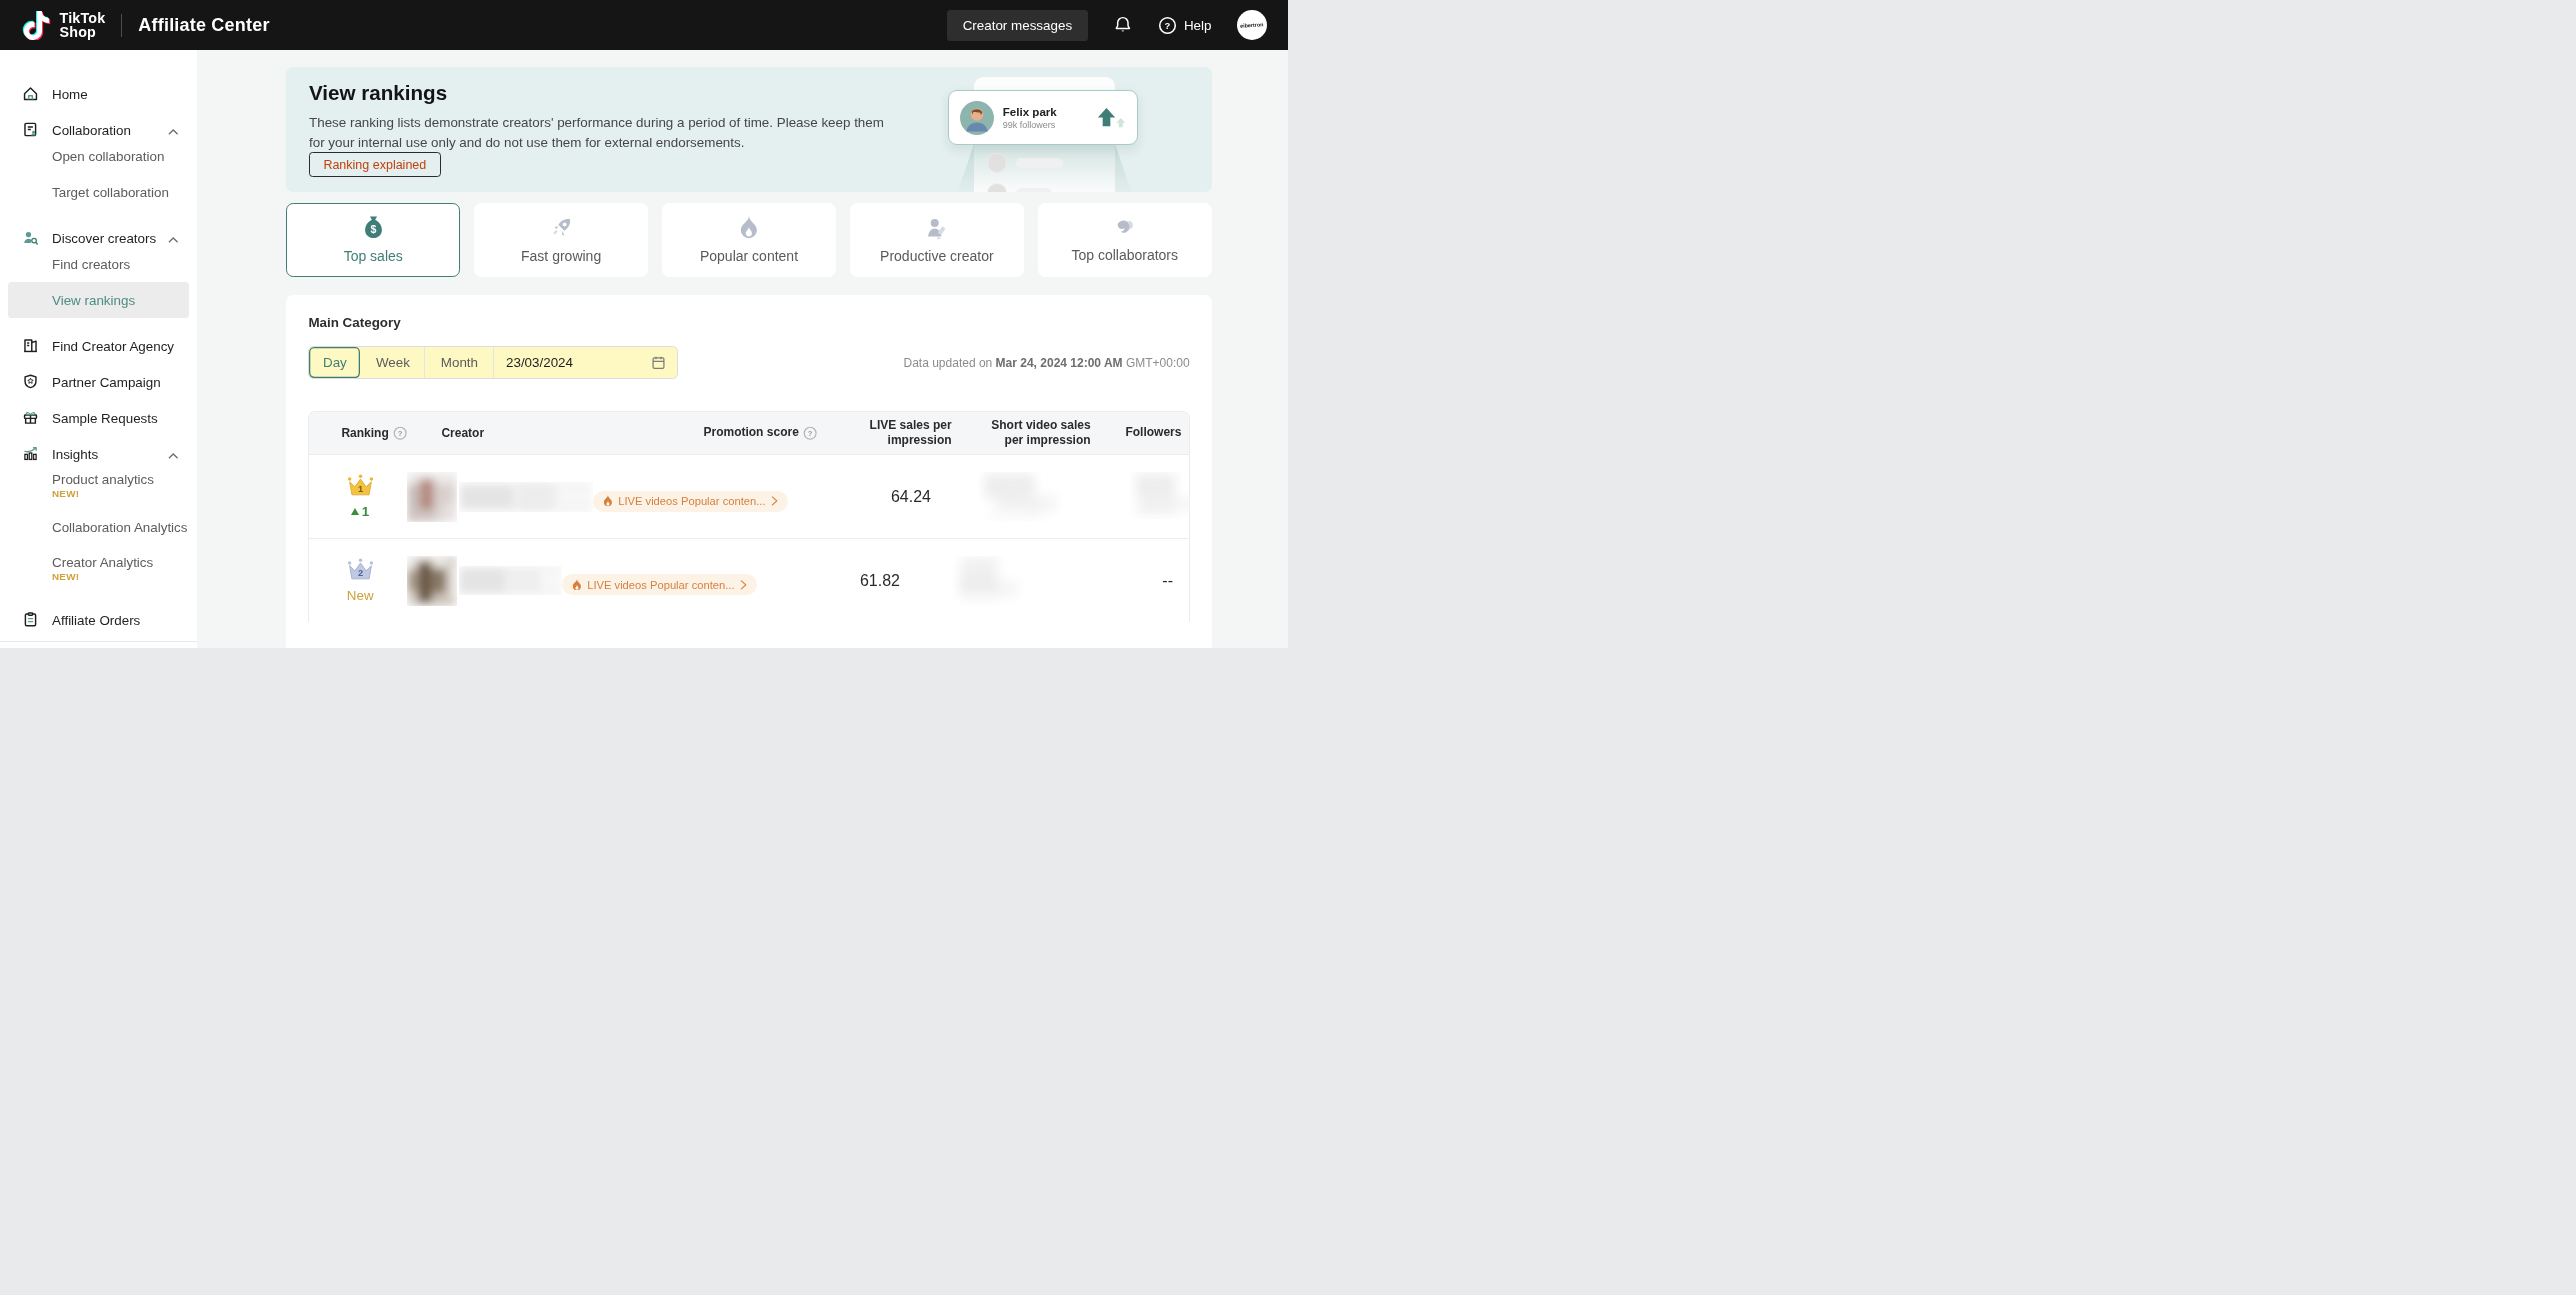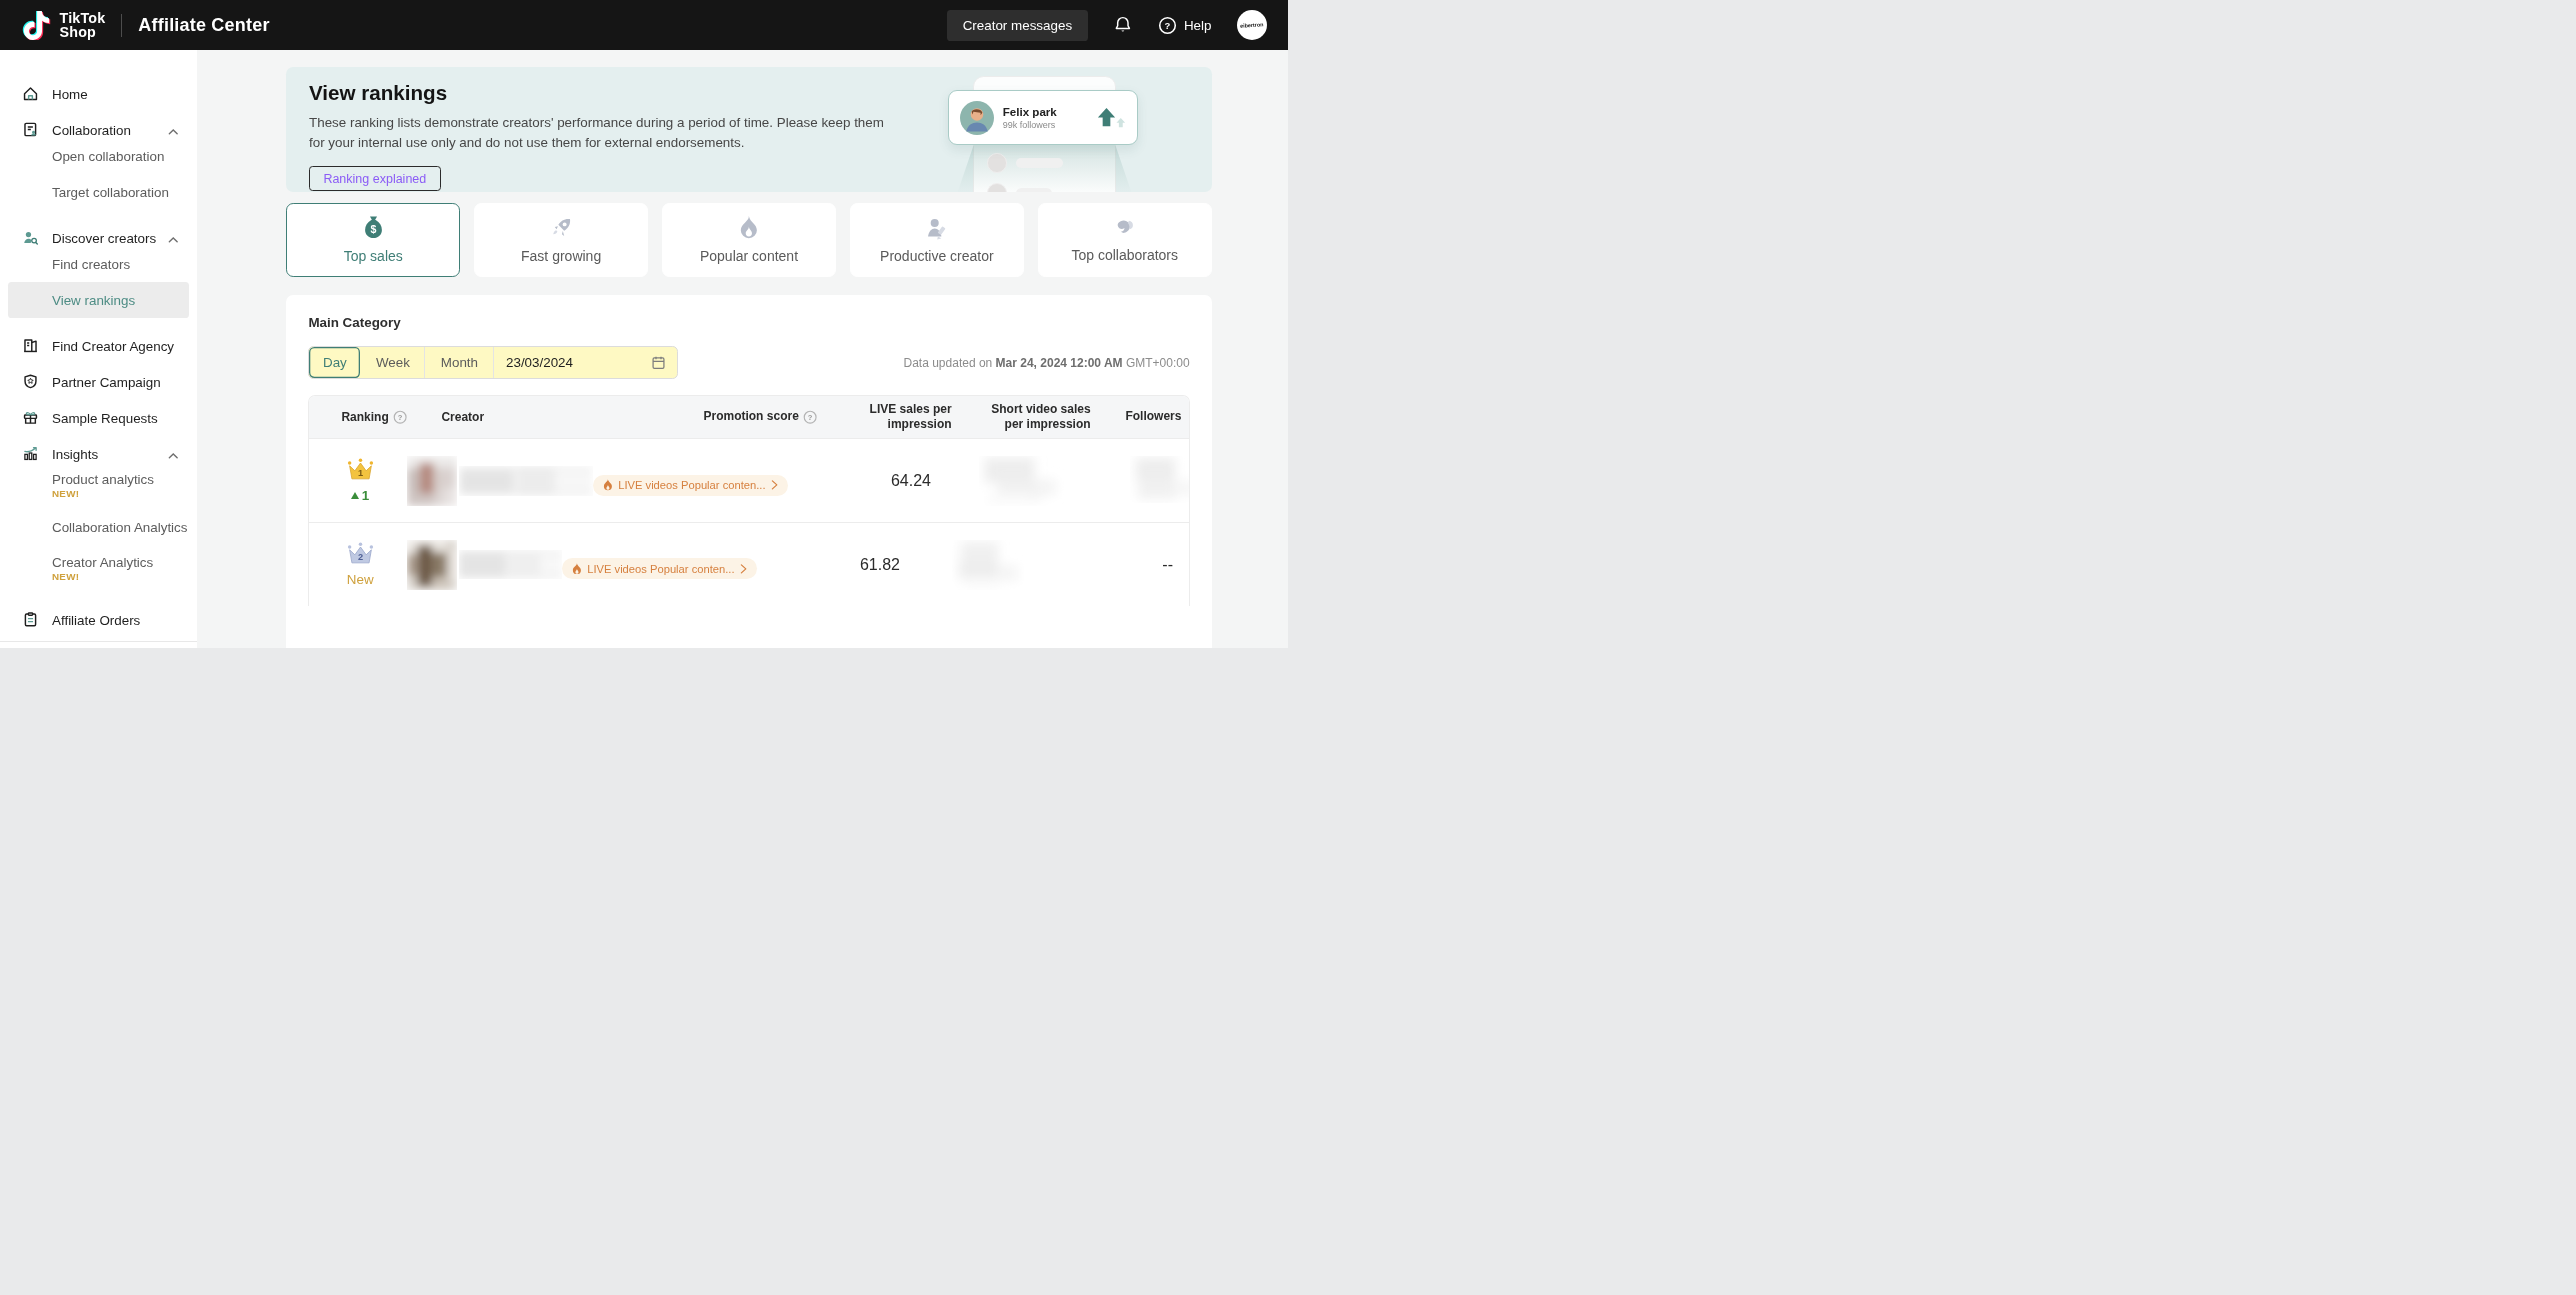--- a/index.html
+++ b/index.html
@@ -30,21 +30,21 @@
   .nav-sub.sel{background:#ececec;border-radius:3.6px;margin:0 8px;padding-left:44px;color:#4d8c84;}
   .side-div{height:0.9px;background:#e8e8e8;margin:12.5px 0;}
 
   
   .main{position:absolute;left:197px;top:50px;right:0;bottom:0;background:#f4f5f5;padding:17px 76px 0 89px;overflow:hidden;}
 
   
   .banner{position:relative;height:125px;border-radius:7.2px;background:#e4efef;padding:14.3px 0 0 23px;overflow:hidden;}
   .banner h1{margin:0;font-size:20.6px;font-weight:700;color:#141414;}
   .banner p{margin:8px 0 0;font-size:13.4px;line-height:1.45;color:#474747;width:590px;}
-  .rk-btn{margin-top:14px;background:transparent;border:0.9px solid #2b2b2b;border-radius:3.6px;padding:4.5px 13.4px;font-size:12.5px;color:#8b5cf6;cursor:pointer;font-family:inherit;}
+  .rk-btn{margin-top:0;background:transparent;border:0.9px solid #2b2b2b;border-radius:3.6px;padding:4.5px 13.4px;font-size:12.5px;color:#c2410c;cursor:pointer;font-family:inherit;}
   .illo{position:absolute;right:49px;top:0;width:215px;height:125px;}
   .illo-back{position:absolute;left:25px;top:9px;width:143px;height:143px;background:#fcfdfd;border:1.8px solid #ececec;border-radius:10.7px;}
   .illo-glow{position:absolute;left:9px;top:55px;width:175px;height:72px;background:linear-gradient(180deg,rgba(121,170,163,.45),rgba(121,170,163,0));clip-path:polygon(14% 0,86% 0,100% 100%,0 100%);}
   .illo-list{position:absolute;left:39px;top:86px;width:116px;}
   .illo-row{display:flex;align-items:center;gap:9px;margin-bottom:10.7px;}
   .illo-ava{width:19.7px;height:19.7px;border-radius:50%;background:#e3e1e0;border:0.9px solid #efeeee;}
   .illo-bar{width:47px;height:10.7px;border-radius:5.4px;background:#f0f0f0;}
   .felix{position:absolute;left:0;top:23px;width:190px;height:55px;background:#ffffff;border:1.8px solid #a9cbc6;border-radius:9px;box-shadow:0 4.5px 10.7px rgba(40,90,85,.10);display:flex;align-items:center;padding:0 10.7px;gap:9px;}
   .felix-name{font-size:11.6px;font-weight:700;color:#222;}
   .felix-fol{font-size:9px;color:#8a8a8a;margin-top:2.7px;}
@@ -71,21 +71,21 @@
   .seg{display:flex;border:0.9px solid #dcdcdc;border-radius:5.4px;background:#fef9c3;height:33px;overflow:visible;}
   .seg-item{display:flex;align-items:center;justify-content:center;font-size:13.4px;color:#5c5c5c;cursor:pointer;border-right:0.9px solid #e4e4e4;}
   .seg-item.d1{width:52px;}.seg-item.d2{width:64px;}.seg-item.d3{width:69px;}
   .seg-item.sel{color:#3f7e76;box-shadow:inset 0 0 0 1.3px #3f7e76;border-radius:5.4px;border-right-color:transparent;}
   .seg-date{display:flex;align-items:center;width:183px;padding:0 11.6px;font-size:13.4px;color:#1f1f1f;cursor:pointer;}
   .seg-date .cal{margin-left:auto;display:flex;}
   .updated{margin-left:auto;font-size:12px;color:#8c8c8c;}
   .updated b{color:#6e6e6e;font-weight:700;}
 
   
-  .tbl{margin-top:16px;border:0.9px solid #ececec;border-bottom:none;border-radius:7.2px 7.2px 0 0;overflow:hidden;}
+  .tbl{margin-top:32px;border:0.9px solid #ececec;border-bottom:none;border-radius:7.2px 7.2px 0 0;overflow:hidden;}
   .trow{display:grid;grid-template-columns:98px 1fr 143px 134px 139px 98px;align-items:center;}
   .thead{background:#f5f6f7;min-height:42px;font-size:12px;font-weight:700;color:#2b2b2b;}
   .th{display:flex;align-items:center;}
   .th.l{padding-left:32px;}
   .th.r{justify-content:flex-end;text-align:right;line-height:1.3;}
   .th .wrapw{max-width:114px;}
   .th .q{margin-left:4.5px;display:flex;}
   .tbody-row{min-height:84px;border-top:0.9px solid #ececec;background:#fff;}
   .rankcell{display:flex;flex-direction:column;align-items:center;justify-content:center;gap:5.4px;padding-left:3.6px;}
   .mov{display:flex;align-items:center;gap:2.7px;font-size:13.4px;font-weight:700;color:#3a8d3a;}

